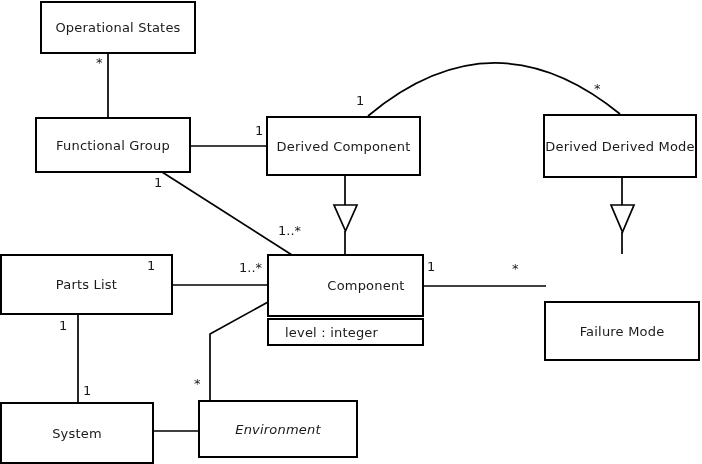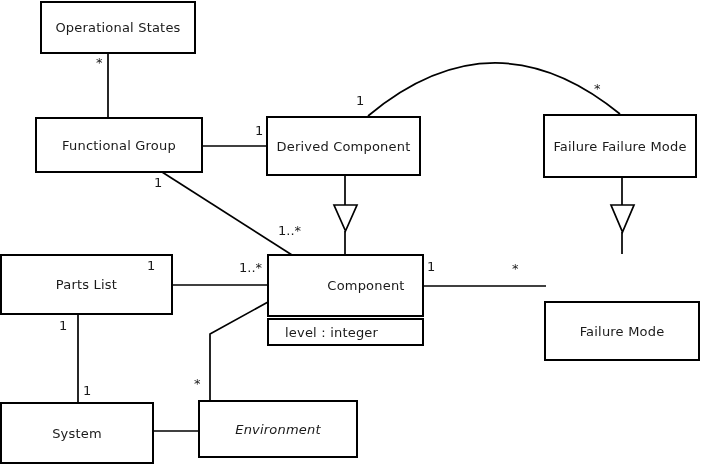--- a/index.html
+++ b/index.html
@@ -40,21 +40,21 @@
     padding-left: 16px;
   }
   .mult {
     position: absolute;
     font-size: 13px;
     line-height: 13px;
     color: #1a1a1a;
   }
   
   #box-operational-states { left: 40px;  top: 1px;   width: 156px; height: 53px; }
-  #box-functional-group   { left: 35px;  top: 117px; width: 168px; height: 56px; }
+  #box-functional-group   { left: 35px;  top: 117px; width: 156px; height: 56px; }
   #box-derived-component  { left: 266px; top: 116px; width: 155px; height: 60px; }
   #box-derived-failure-mode { left: 543px; top: 114px; width: 154px; height: 64px; }
   #box-parts-list         { left: 0px;   top: 254px; width: 173px; height: 61px; }
   #box-component          { left: 267px; top: 254px; width: 157px; height: 63px; padding-left: 41px; }
   #box-component-attrs    { left: 267px; top: 318px; width: 157px; height: 28px; }
   #box-failure-mode       { left: 544px; top: 253px; width: 156px; height: 60px; margin-top: 48px; }
   #box-system             { left: 0px;   top: 402px; width: 154px; height: 62px; }
   #box-environment        { left: 198px; top: 400px; width: 160px; height: 58px; font-style: italic; }
   
   #m-opstates-star   { left: 96px;  top: 56px;  }
@@ -98,21 +98,21 @@
 
   <div class="uml-box" id="box-functional-group">
     <span>Functional Group</span>
   </div>
 
   <div class="uml-box" id="box-derived-component">
     <span>Derived Component</span>
   </div>
 
   <div class="uml-box" id="box-derived-failure-mode">
-    <span>Failure Failure Mode</span>
+    <span>Derived Derived Mode</span>
   </div>
 
   <div class="uml-box" id="box-parts-list">
     <span>Parts List</span>
   </div>
 
   <div class="uml-box" id="box-component">
     <span>Component</span>
   </div>
 

